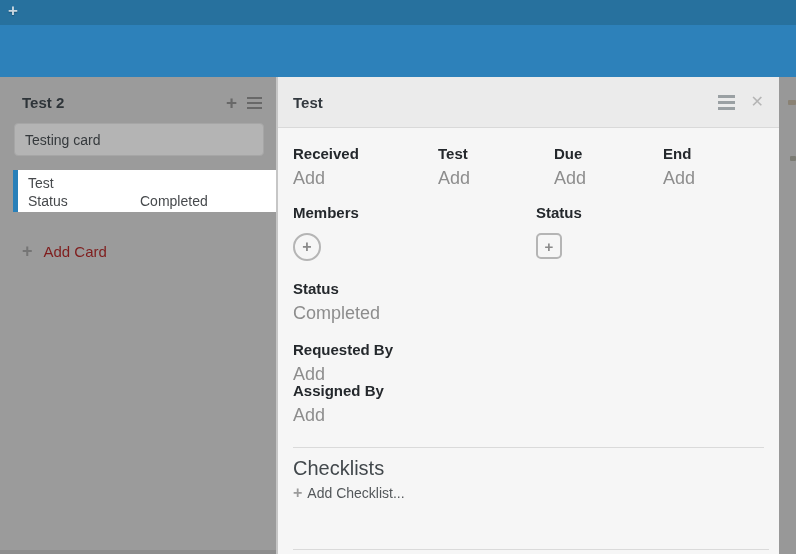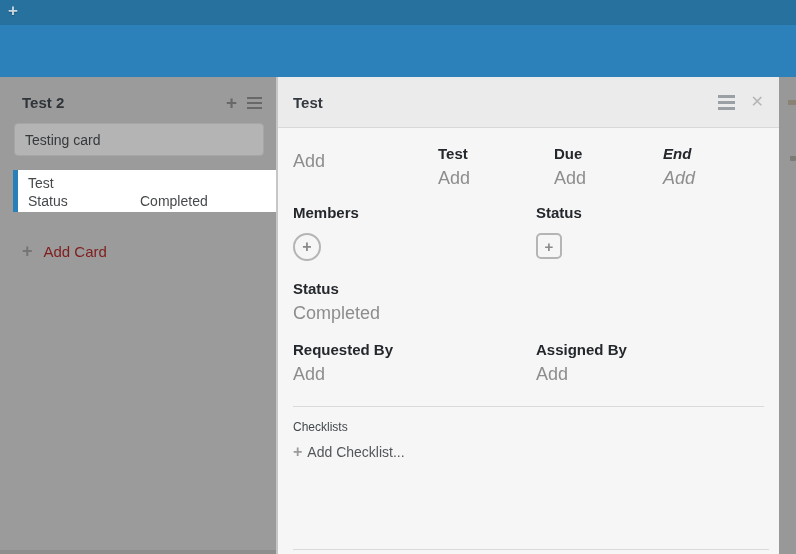--- a/index.html
+++ b/index.html
@@ -41,33 +41,33 @@
   .panel-header-icons { display: flex; align-items: center; gap: 16px; }
   .icon-burger-lg { display: flex; flex-direction: column; gap: 3px; cursor: pointer; }
   .icon-burger-lg span { display: block; width: 17px; height: 3px; background: #9aa0a3; }
   .icon-close { color: #b5b5b5; font-size: 16px; cursor: pointer; line-height: 16px; }
 
   .panel-body { padding: 0 15px; }
   .sec-label { font-size: 15px; font-weight: bold; color: #24282c; line-height: 17px; }
   .muted-link { font-size: 18px; color: #8d8d8d; margin-top: 8px; cursor: pointer; line-height: 16px; }
 
   .dates-row { display: flex; margin-top: 17px; }
-  .date-col-0 { width: 145px; } .date-col-1 { width: 116px; } .date-col-2 { width: 109px; } .date-col-3 { flex: 1; font-style: italic; }
+  .date-col-0 { width: 145px; } .date-col-1 { width: 116px; } .date-col-2 { width: 109px; } .date-col-3 { flex: 1; }
 
   .people-row { display: flex; margin-top: 18px; }
   .people-col-0 { width: 243px; } .people-col-1 { flex: 1; }
   .add-member-btn { margin-top: 12px; width: 28px; height: 28px; border: 2px solid #b5b5b5; border-radius: 50%; color: #8a8a8a; font-size: 16px; font-weight: bold; display: flex; align-items: center; justify-content: center; cursor: pointer; }
   .add-label-btn { margin-top: 12px; width: 26px; height: 26px; border: 2px solid #b5b5b5; border-radius: 5px; color: #8a8a8a; font-size: 15px; font-weight: bold; display: flex; align-items: center; justify-content: center; cursor: pointer; }
 
   .status-section { margin-top: 19px; }
   .description-section { margin-top: 43px; }
-  .requested-row { display: flex; margin-top: 20px; }
+  .requested-row { display: flex; margin-top: 20px; flex-direction: column; }
 
   .checklists-section { margin-top: 24px; border-top: 1px solid #dadada; padding-top: 11px; }
-  .checklists-title { font-size: 12px; font-weight: 500; color: #42484c; line-height: 18px; }
+  .checklists-title { font-size: 20px; font-weight: 500; color: #42484c; line-height: 18px; }
   .add-checklist { display: flex; align-items: center; gap: 5px; margin-top: 7px; cursor: pointer; }
   .add-checklist .plus { color: #9b9b9b; font-size: 16px; font-weight: bold; }
   .add-checklist .lbl { color: #53575a; font-size: 14px; }
   .panel-bottom-divider { position: absolute; left: 15px; right: 10px; bottom: 4px; border-top: 1px solid #dadada; }
 
   
   .right-list { position: absolute; left: 779px; top: 0; width: 17px; height: 477px; background: #989898; }
   .fragment-a { position: absolute; right: 0; top: 23px; width: 8px; height: 5px; background: #8a8274; border-radius: 1px; }
   .fragment-b { position: absolute; right: 0; top: 79px; width: 6px; height: 5px; background: #7c7c74; border-radius: 1px; }
 
@@ -120,20 +120,21 @@
           <span></span>
         </span>
         <span class="icon-close">✕</span>
       </span>
     </div>
 
     <div class="panel-body">
 
       <div class="dates-row">
         <div class="date-col-0">
+          <div class="sec-label">Received</div>
           <div class="muted-link">Add</div>
         </div>
         <div class="date-col-1">
           <div class="sec-label">Test</div>
           <div class="muted-link">Add</div>
         </div>
         <div class="date-col-2">
           <div class="sec-label">Due</div>
           <div class="muted-link">Add</div>
         </div>

